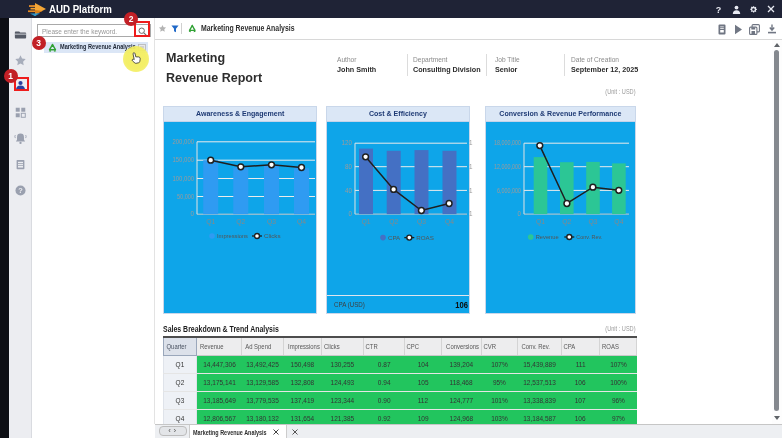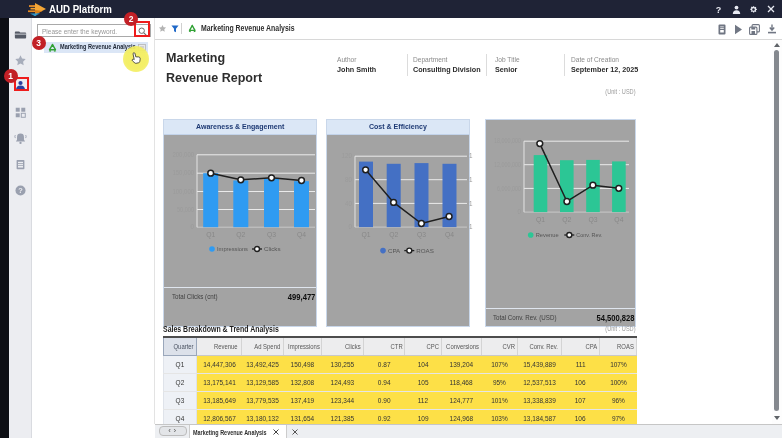--- a/index.html
+++ b/index.html
@@ -25,31 +25,31 @@
   
   #toolbar { left:155px; top:18px; width:627px; height:22px; background:#fff; border-bottom:1px solid #d8d8d8; }
   
   #content { left:155px; top:40px; width:627px; height:384px; background:#fff; }
   #rtitle { position:absolute; left:11px; top:8.2px; font-size:13.2px; line-height:19.8px; font-weight:bold; color:#2d2d2d; transform:scaleX(0.95); transform-origin:0 0; }
   .mlabel { position:absolute; top:15.5px; font-size:6.6px; color:#8b8b8b; white-space:nowrap; }
   .mvalue { position:absolute; top:25px; font-size:8px; font-weight:bold; color:#2b2b2b; white-space:nowrap; transform:scaleX(0.9); transform-origin:0 0; }
   .msep { position:absolute; top:14px; width:1px; height:22px; background:#dcdcdc; }
   .unit { position:absolute; font-size:6.6px; color:#9a9a9a; white-space:nowrap; transform:scaleX(0.85); transform-origin:100% 0; }
   
-  .card { position:absolute; top:79px; height:208px; border:1px solid #c9d7ea; background:#a3a3a3; }
+  .card { position:absolute; top:66px; height:208px; border:1px solid #c9d7ea; background:#0ea5e9; }
   .chead { height:14.5px; background:#dbe7f6; border-bottom:1px solid #c2d3ea; text-align:center; font-size:8px; font-weight:bold; color:#1e3a74; line-height:14px; }
   .chead i { display:inline-block; transform:scaleX(0.88); transform-origin:50% 50%; white-space:nowrap; }
   .crow { position:absolute; left:0; width:100%; height:21px; border-top:1px solid #dfe5ee; }
   .crow .lb { position:absolute; left:7.5px; top:4.2px; font-size:7.3px; color:#3f3f3f; white-space:nowrap; transform:scaleX(0.85); transform-origin:0 0; }
   .crow .vl { position:absolute; right:0.5px; top:3.3px; font-size:9.5px; font-weight:bold; color:#0d0d0d; white-space:nowrap; transform:scaleX(0.8); transform-origin:100% 0; }
   
   #stitle { position:absolute; left:8px; top:283.5px; font-size:8.6px; font-weight:bold; color:#1d1d1d; transform:scaleX(0.81); transform-origin:0 0; white-space:nowrap; }
   #stable { position:absolute; left:8px; top:296px; border-collapse:collapse; table-layout:fixed; width:473px; border-top:2px solid #4d4d4d; }
-  #stable th { background:#ededee; color:#565656; font-weight:normal; font-size:7.4px; height:18px; border-right:1px solid #d4d4d4; border-bottom:1px solid #c9c9c9; text-align:right; }
-  #stable td { background:#fde047; color:#333; font-size:7.4px; height:18px; border-bottom:1px solid #e5e5e5; text-align:center; }
+  #stable th { background:#ededee; color:#565656; font-weight:normal; font-size:7.4px; height:18px; border-right:1px solid #d4d4d4; border-bottom:1px solid #c9c9c9; text-align:left; }
+  #stable td { background:#22c55e; color:#333; font-size:7.4px; height:18px; border-bottom:1px solid #e5e5e5; text-align:center; }
   #stable th i { display:inline-block; transform:scaleX(0.8); transform-origin:50% 50%; white-space:nowrap; }
   #stable td i { display:inline-block; transform:scaleX(0.88); transform-origin:50% 50%; white-space:nowrap; }
   #stable th.q { background:#dce1ea; border:1px solid #9aa7bb; color:#4a5261; }
   #stable td.q { background:#eef1f6; border-right:1px solid #dfe3ea; border-left:1px solid #dfe3ea; }
   
   #sbar { left:772px; top:40px; width:10px; height:384px; background:#fdfdfd; }
   #sthumb { position:absolute; left:2px; top:10px; width:5px; height:361px; background:#85898f; border-radius:2.5px; }
   
   #tabbar { left:155px; top:424px; width:627px; height:14px; background:#edeff2; border-top:1px solid #c6c6c6; }
   #navbtn { position:absolute; left:3.5px; top:0.5px; width:28px; height:10px; background:#e3e5e8; border:1px solid #bcbcbc; border-radius:4px; color:#555; font-size:8px; text-align:center; line-height:8px; letter-spacing:2.5px; text-indent:2px; }
@@ -235,24 +235,20 @@
             <text x="76.8" y="102">Q2</text>
             <text x="107.5" y="102">Q3</text>
             <text x="137.5" y="102">Q4</text>
         </g>
         <circle cx="48" cy="114" r="2.8" fill="#2f9bf2"></circle>
         <text x="53" y="116.3" font-size="6.2" fill="#555" font-family="Liberation Sans" textLength="31" lengthAdjust="spacingAndGlyphs">Impressions</text>
         <path d="M88 114H98" stroke="#1f1f1f" stroke-width="1.3"></path>
         <circle cx="93" cy="114" r="2.5" fill="#fff" stroke="#1f1f1f" stroke-width="1.4"></circle>
         <text x="100" y="116.3" font-size="6.2" fill="#555" font-family="Liberation Sans">Clicks</text>
       </svg>
-      <div class="crow" style="top:166.5px">
-          <div class="lb">Total Clicks (cnt)</div>
-          <div class="vl">499,477</div>
-        </div>
     </div>
 
     <div class="card" style="left:170.7px;width:144px">
       <div class="chead"><i>Cost &amp; Efficiency</i></div>
       <svg width="147.3" height="131" viewBox="0 0 147.3 131" style="display:block">
         <g stroke="#ebebeb" stroke-width="1">
             <path d="M28 21.2H140"></path>
             <path d="M28 44.7H140"></path>
             <path d="M28 68.4H140"></path>
           </g>
@@ -288,23 +284,28 @@
             <text x="66.7" y="102">Q2</text>
             <text x="94.5" y="102">Q3</text>
             <text x="122.5" y="102">Q4</text>
         </g>
         <circle cx="56" cy="115.6" r="2.8" fill="#4470c4"></circle>
         <text x="61" y="117.9" font-size="6.2" fill="#555" font-family="Liberation Sans">CPA</text>
         <path d="M77.3 115.6H87.3" stroke="#1f1f1f" stroke-width="1.3"></path>
         <circle cx="82.3" cy="115.6" r="2.5" fill="#fff" stroke="#1f1f1f" stroke-width="1.4"></circle>
         <text x="89.3" y="117.9" font-size="6.2" fill="#555" font-family="Liberation Sans">ROAS</text>
       </svg>
+      <div class="crow" style="top:187.5px">
+          <div class="lb">CPA (USD)</div>
+          <div class="vl">106</div>
+        </div>
     </div>
 
     <div class="card" style="left:329.5px;width:151.3px">
+      <div class="chead"><i>Conversion &amp; Revenue Performance</i></div>
       <svg width="149.3" height="131" viewBox="0 0 149.3 131" style="display:block">
         <g stroke="#ebebeb" stroke-width="1">
             <path d="M38 21.2H143"></path>
             <path d="M38 44.7H143"></path>
             <path d="M38 68.4H143"></path>
           </g>
         <path d="M38 92.1H143" stroke="#c9c9c9"></path>
         <path d="M38 21.2V92.1" stroke="#e3e3e3"></path>
         <g font-size="6.3" fill="#9b9b9b" text-anchor="end" font-family="Liberation Sans">
           <text x="35" y="23.4" textLength="27" lengthAdjust="spacingAndGlyphs">18,000,000</text>
@@ -330,24 +331,20 @@
             <text x="80.8" y="102">Q2</text>
             <text x="107" y="102">Q3</text>
             <text x="132.9" y="102">Q4</text>
         </g>
         <circle cx="44.7" cy="115" r="2.8" fill="#2cc695"></circle>
         <text x="49.7" y="117.3" font-size="6.2" fill="#555" font-family="Liberation Sans" textLength="23" lengthAdjust="spacingAndGlyphs">Revenue</text>
         <path d="M78.3 115H88.3" stroke="#1f1f1f" stroke-width="1.3"></path>
         <circle cx="83.3" cy="115" r="2.5" fill="#fff" stroke="#1f1f1f" stroke-width="1.4"></circle>
         <text x="90.3" y="117.3" font-size="6.2" fill="#555" font-family="Liberation Sans" textLength="26" lengthAdjust="spacingAndGlyphs">Conv. Rev.</text>
       </svg>
-      <div class="crow" style="top:187.5px">
-          <div class="lb">Total Conv. Rev. (USD)</div>
-          <div class="vl">54,500,828</div>
-        </div>
     </div>
 
     <div id="stitle">Sales Breakdown &amp; Trend Analysis</div>
     <div class="unit" style="right:146.5px;top:284.5px">(Unit : USD)</div>
     <table id="stable">
       <colgroup>
           <col style="width:33px">
           <col style="width:45px">
           <col style="width:42px">
           <col style="width:38px">

